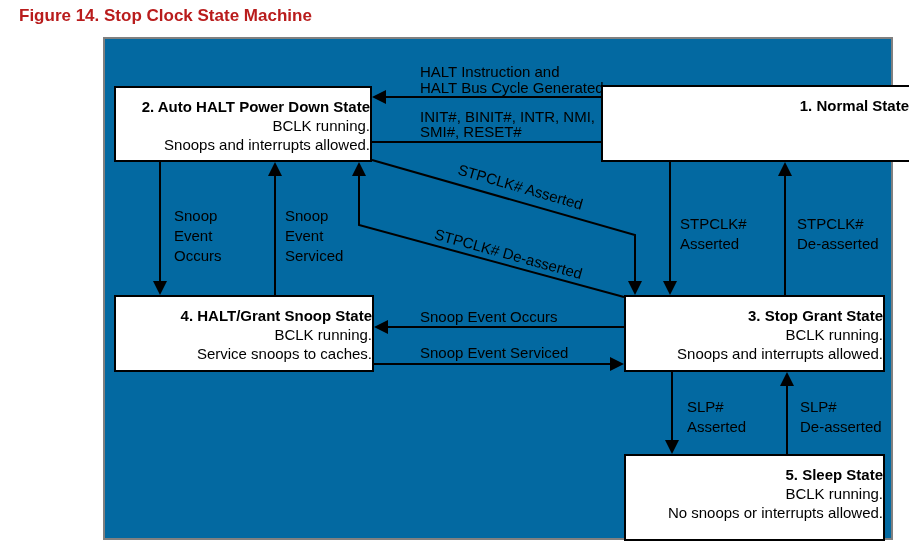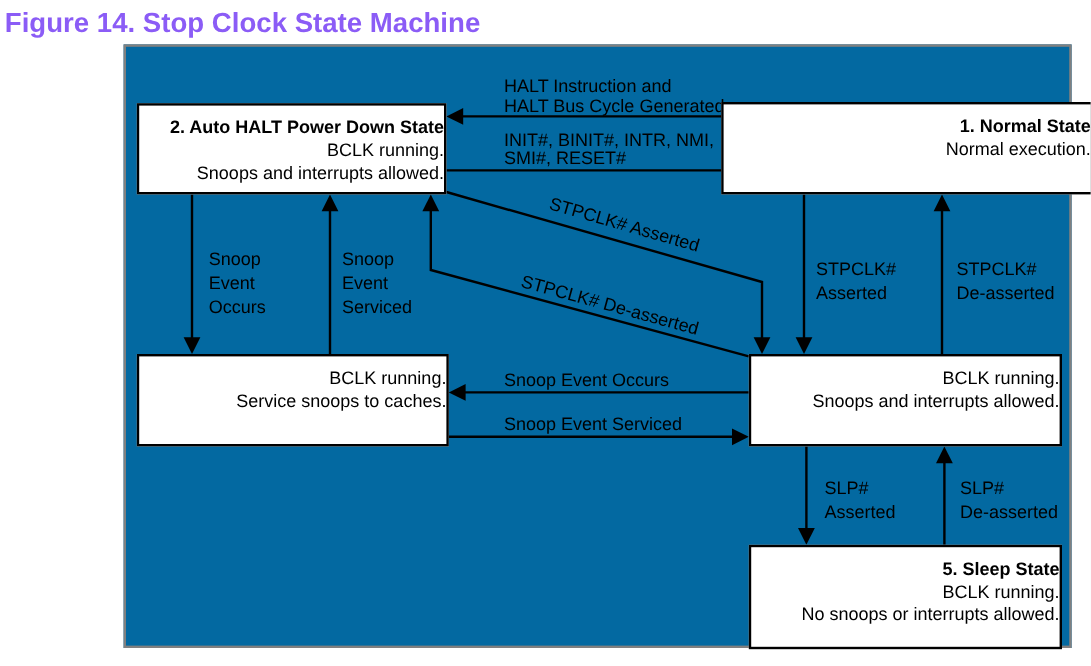--- a/index.html
+++ b/index.html
@@ -1,18 +1,18 @@
 <!DOCTYPE html>
 <html><head>
 <meta charset="utf-8">
 <style>
   html,body{margin:0;padding:0;background:#fff;}
   .page{position:relative;width:909px;height:555px;background:#fff;overflow:hidden;
         font-family:"Liberation Sans",sans-serif;color:#000;}
-  .fig-title{position:absolute;left:4px;top:6px;font-size:23px;font-weight:bold;color:#8b5cf6;}
+  .fig-title{position:absolute;left:19px;top:6px;font-size:17px;font-weight:bold;color:#b91c1c;}
   .frame{position:absolute;left:103px;top:37px;width:786px;height:499px;border:2px solid #808080;background:#0369a1;}
   .diagram{position:absolute;left:0;top:0;z-index:1;}
   .state{position:absolute;z-index:2;background:#fff;border:2px solid #000;box-sizing:border-box;
          font-size:15px;line-height:19px;padding-top:9px;text-align:right;}
   .s-title{font-weight:bold;padding-left:12px;white-space:nowrap;}
   .s-line{padding-left:41px;white-space:nowrap;}
   .lbl{font-family:"Liberation Sans",sans-serif;font-size:15px;fill:#000;}
   .tr-line{stroke:#000;stroke-width:2;fill:none;}
   .tr-head{fill:#000;stroke:none;}
 </style>
@@ -105,35 +105,36 @@
       <g>
         <line class="tr-line" x1="682" y1="415" x2="682" y2="343"></line>
         <polygon class="tr-head" points="682,333 675,347 689,347"></polygon>
         <text class="lbl" x="695" y="373">SLP#</text>
         <text class="lbl" x="695" y="393">De-asserted</text>
       </g>
     </svg>
 
     <div class="state" style="left:496px;top:46px;width:310px;height:77px">
       <div class="s-title">1. Normal State</div>
-      <div class="s-line">Normal execution.</div>
     </div>
 
     <div class="state" style="left:9px;top:47px;width:258px;height:76px">
       <div class="s-title">2. Auto HALT Power Down State</div>
       <div class="s-line">BCLK running.</div>
       <div class="s-line">Snoops and interrupts allowed.</div>
     </div>
 
     <div class="state" style="left:519px;top:256px;width:261px;height:77px">
+      <div class="s-title">3. Stop Grant State</div>
       <div class="s-line">BCLK running.</div>
       <div class="s-line">Snoops and interrupts allowed.</div>
     </div>
 
     <div class="state" style="left:9px;top:256px;width:260px;height:77px">
+      <div class="s-title">4. HALT/Grant Snoop State</div>
       <div class="s-line">BCLK running.</div>
       <div class="s-line">Service snoops to caches.</div>
     </div>
 
     <div class="state" style="left:519px;top:415px;width:261px;height:87px">
       <div class="s-title">5. Sleep State</div>
       <div class="s-line">BCLK running.</div>
       <div class="s-line">No snoops or interrupts allowed.</div>
     </div>
 

